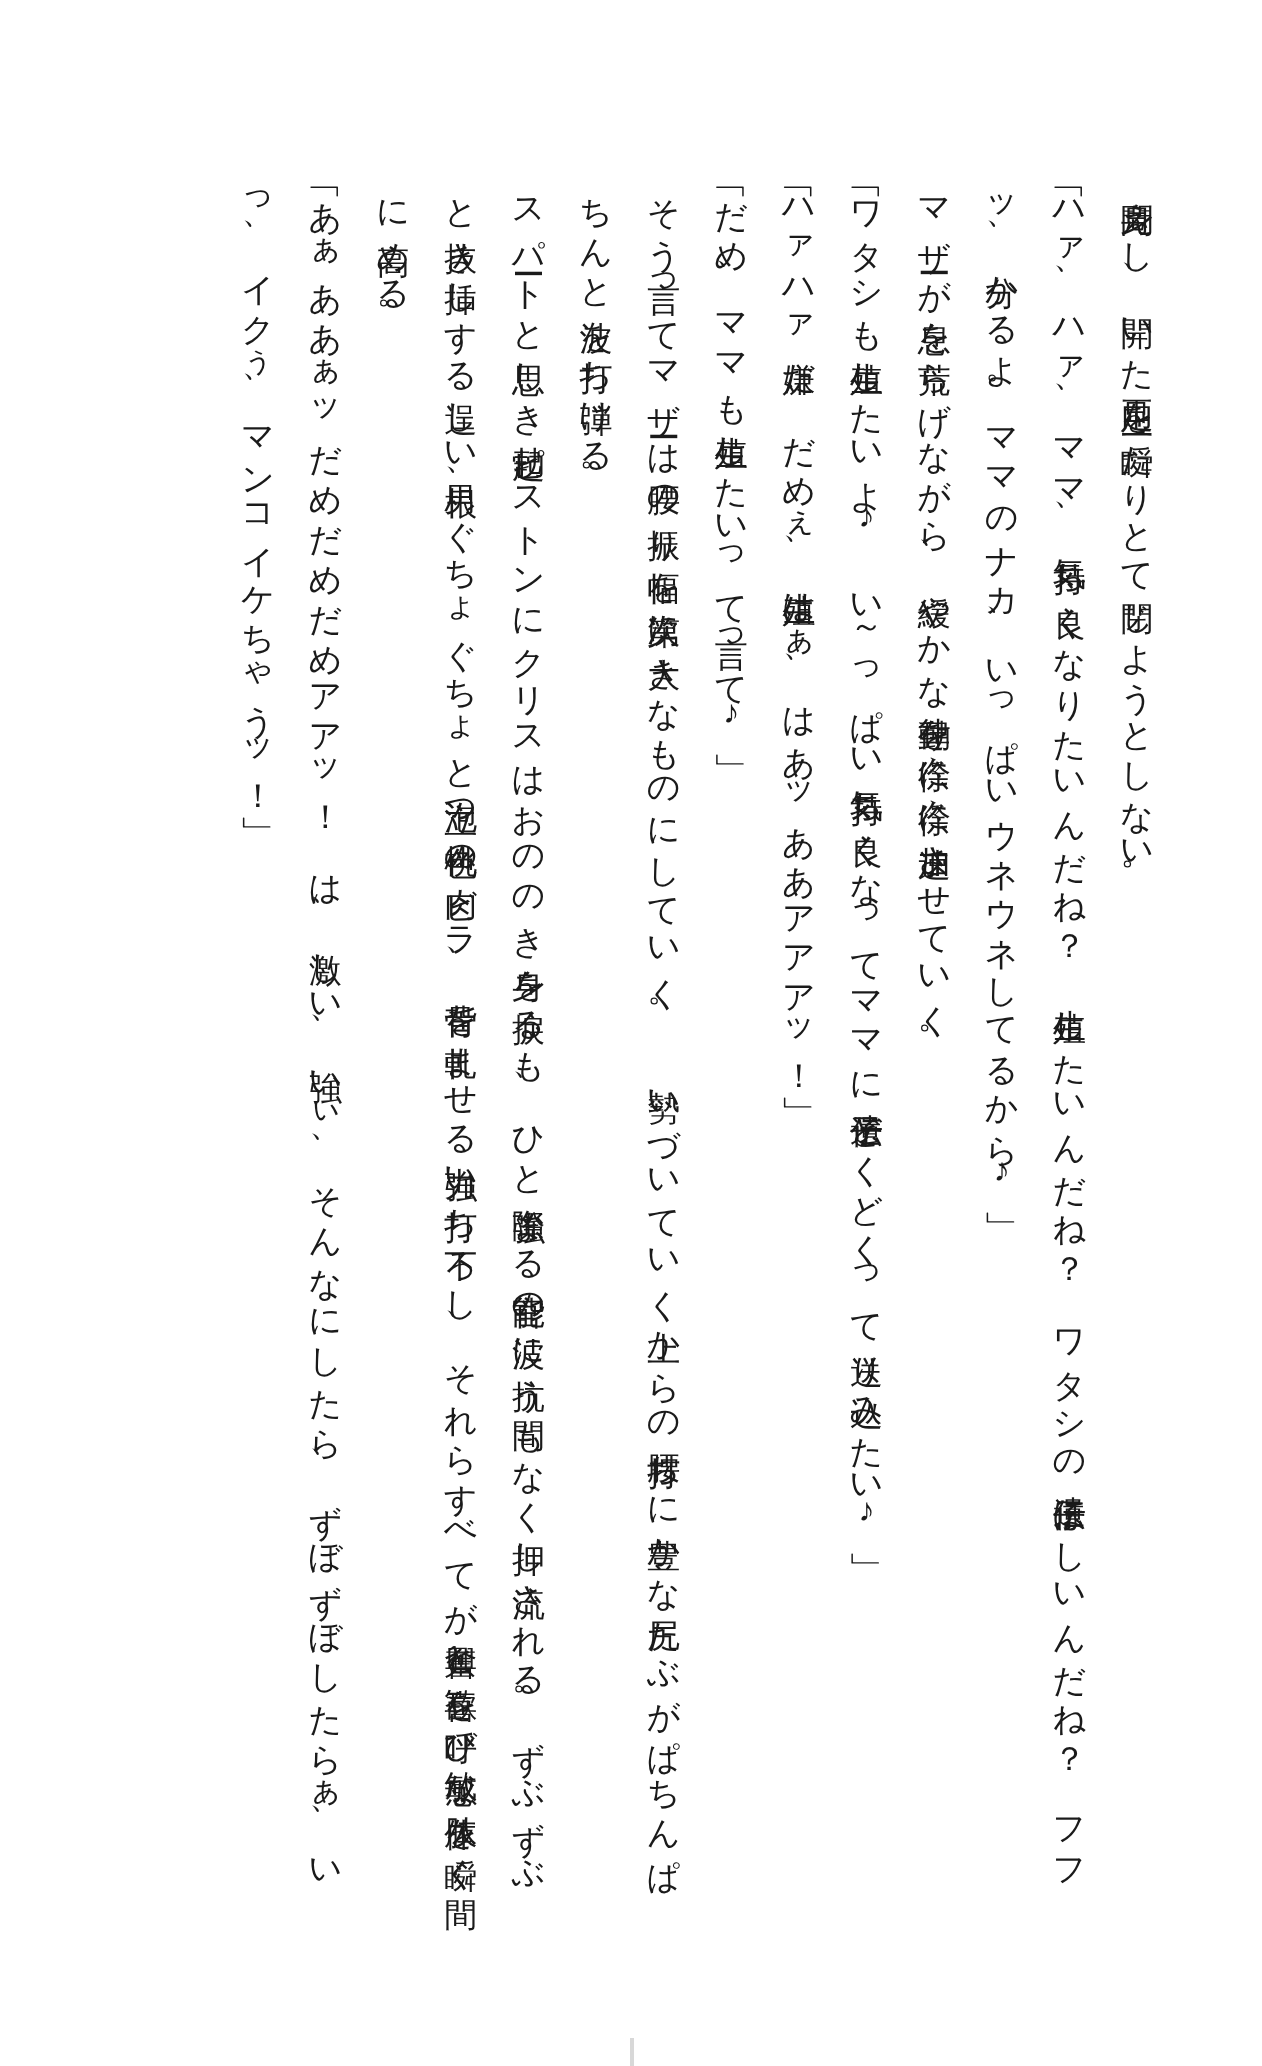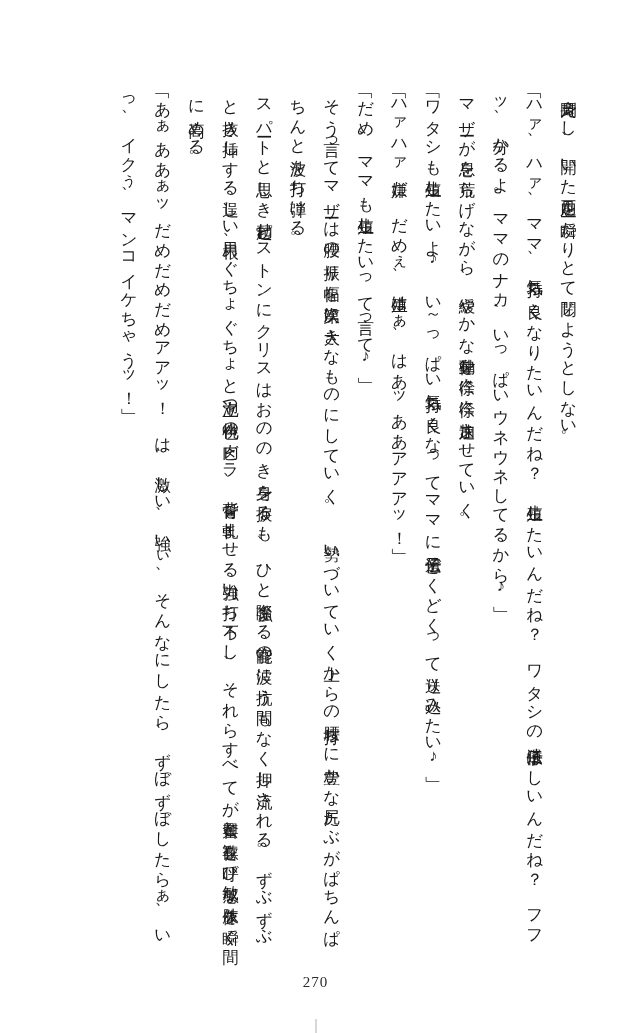--- a/index.html
+++ b/index.html
@@ -73,16 +73,15 @@
     <p class="para">「ハァ、ハァ、ママ、気持ち良くなりたいんだね？　生殖したいんだね？　ワタシの遺伝子ほしいんだね？　フフッ、分かるよ。ママのナカ、いっぱいウネウネしてるから♪」</p>
     <p class="para">マザーが息を荒らげながら、緩やかな律動を徐々に徐々に加速させていく。</p>
     <p class="para">「ワタシも生殖したいよ♪　い～っぱい気持ち良くなってママに遺伝子どくどくって送り込みたい♪」</p>
     <p class="para">「ハァハァ嫌だ、だめぇ、生殖はぁ、はあッああアアアッ！」</p>
     <p class="para">「だめ、ママも生殖したいって言って♪」</p>
     <p class="para">そう言ってマザーは腰の振り幅を次第に大きなものにしていく。　勢いづいていく上からの腰打ちに豊かな尻たぶがぱちんぱちんと波を打ち弾ける。</p>
     <p class="para">スパートと思しき勃起ピストンにクリスはおののき身を捩るも、ひと際強まる官能の波に抗う間もなく押し流される。ずぶずぶと抜き挿しする逞しい男根、ぐちょぐちょと泡立つ桃色の肉ビラ、背骨を軋ませる力強い打ち下ろし、それらすべてが興奮と歓喜を呼び敏感な肢体を瞬く間に高める。</p>
     <p class="para">「あぁああぁッだめだめだめアアッ！　は、激しい、強いぃ、そんなにしたら、ずぼずぼしたらぁ、いっ、イクぅ、マンコイケちゃうッ！」</p>
   </div>
 
-  <div class="page-number">270</div>
   <div class="spine-mark"></div>
 
 </div>
 
 </body></html>

